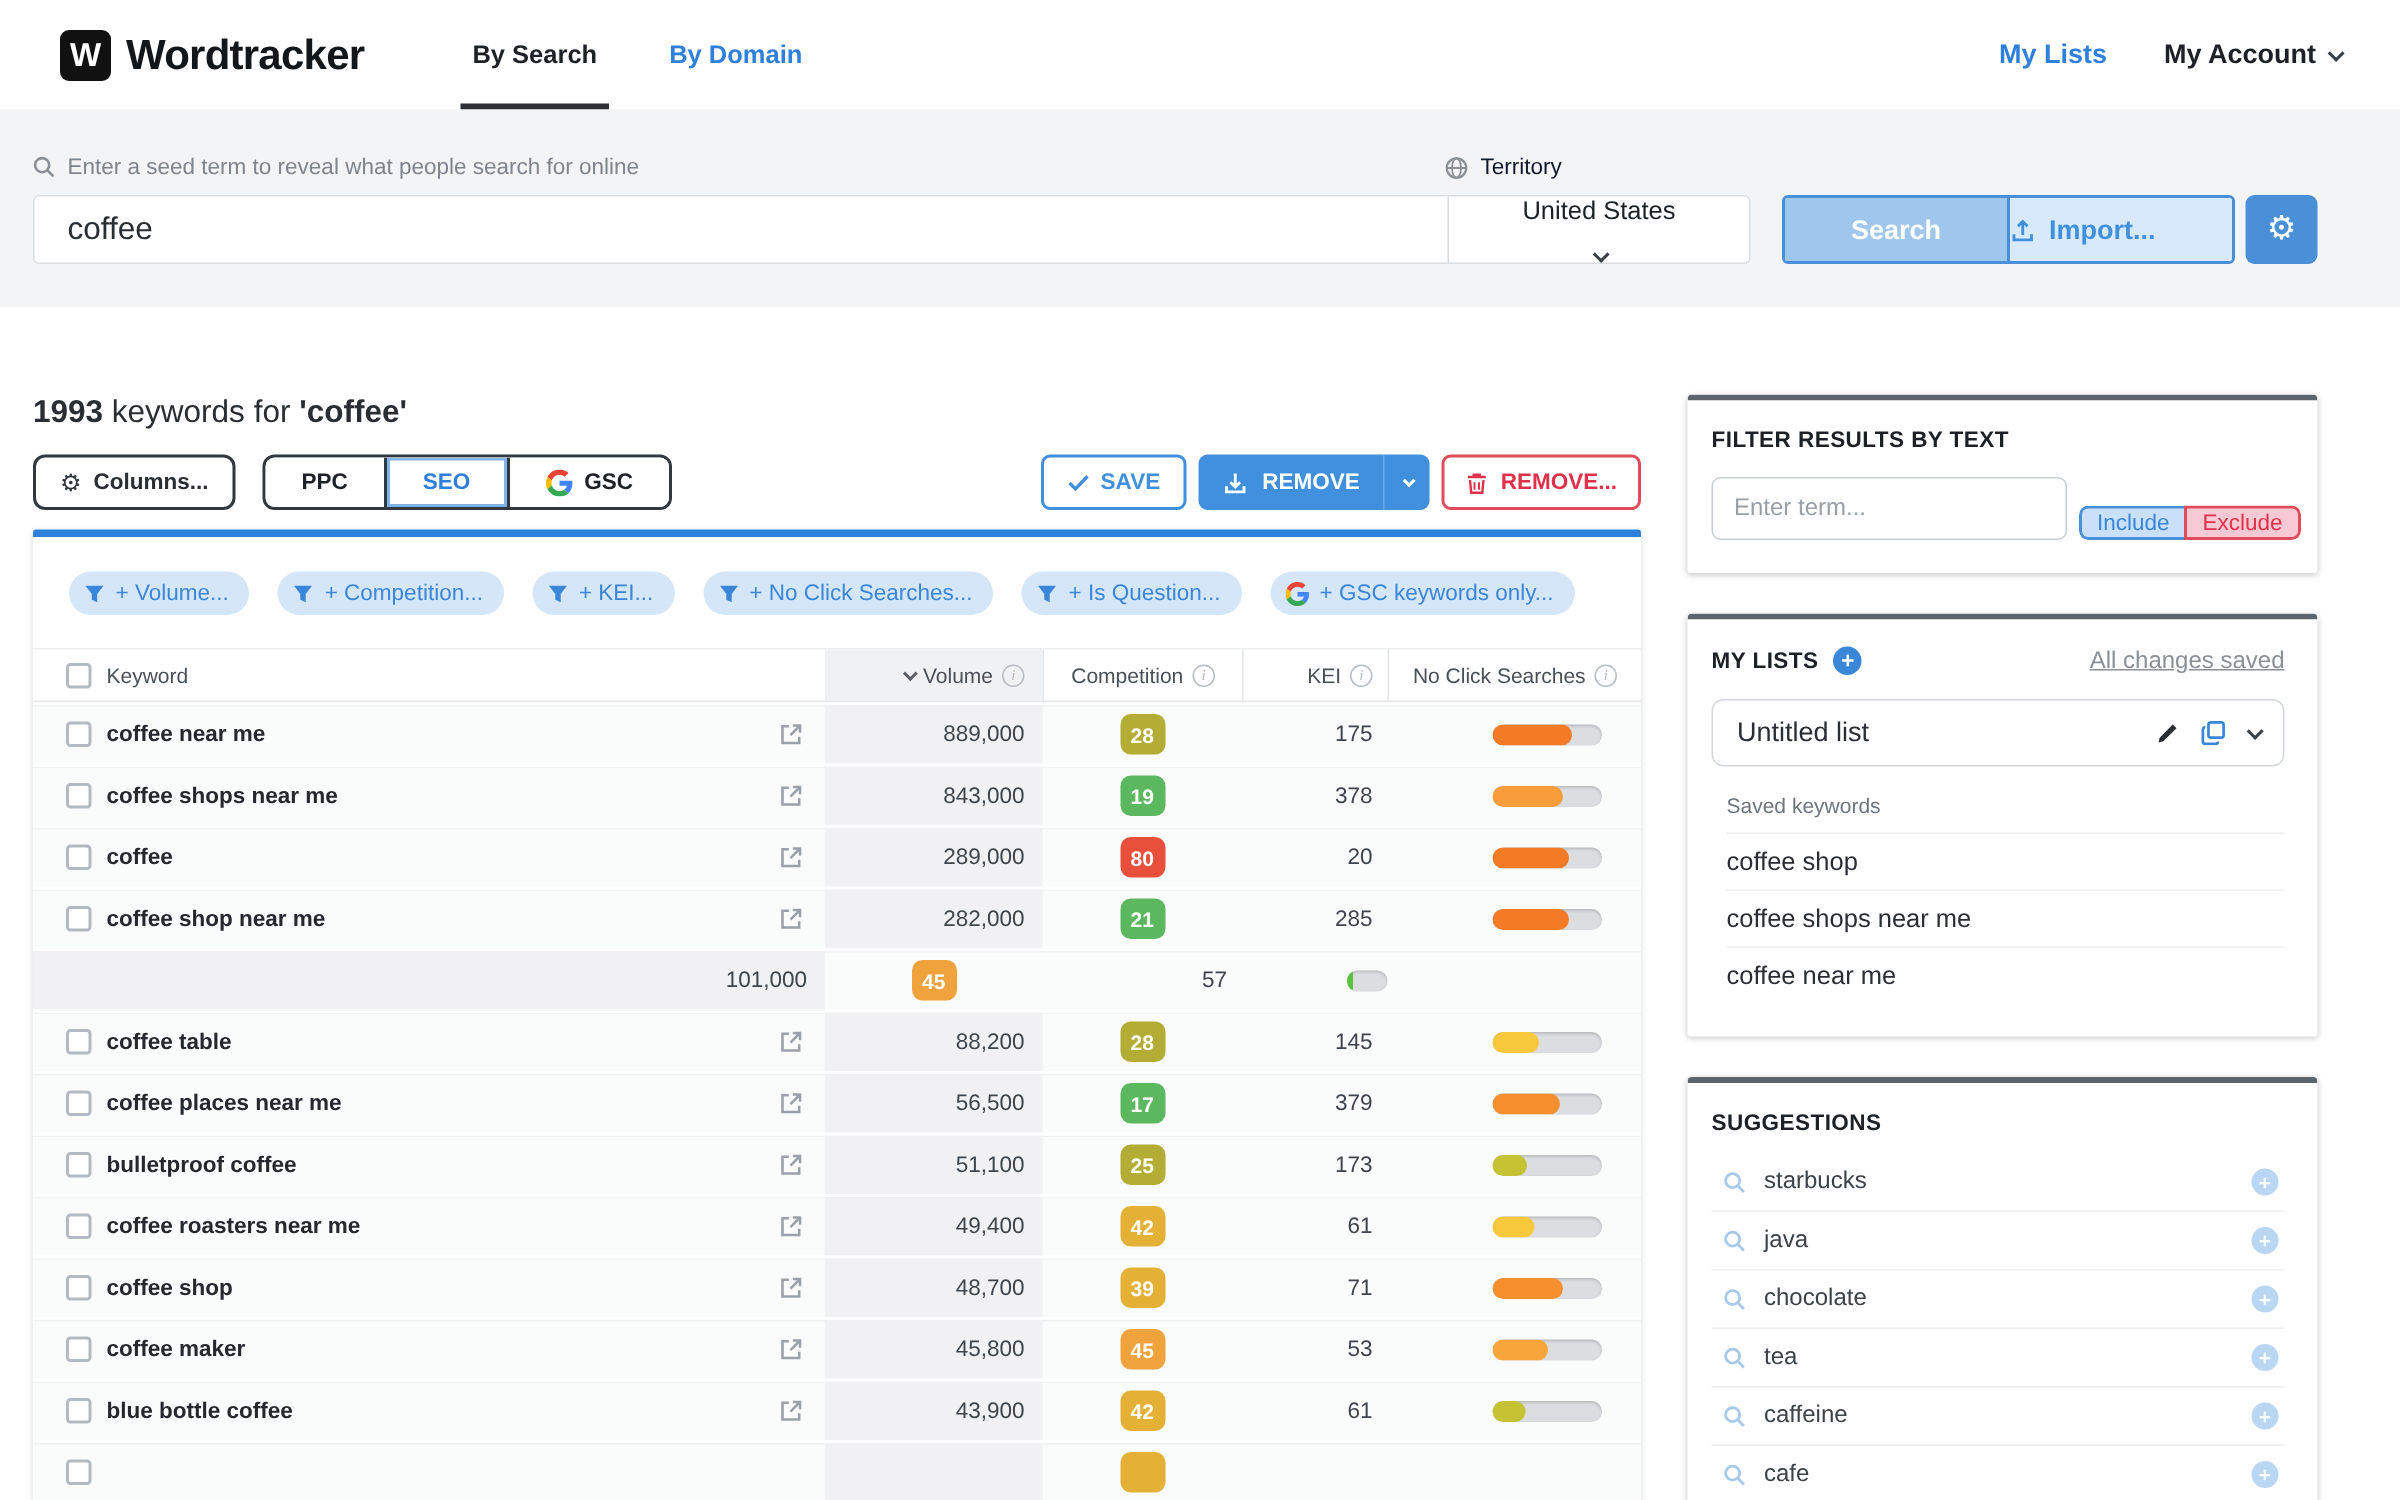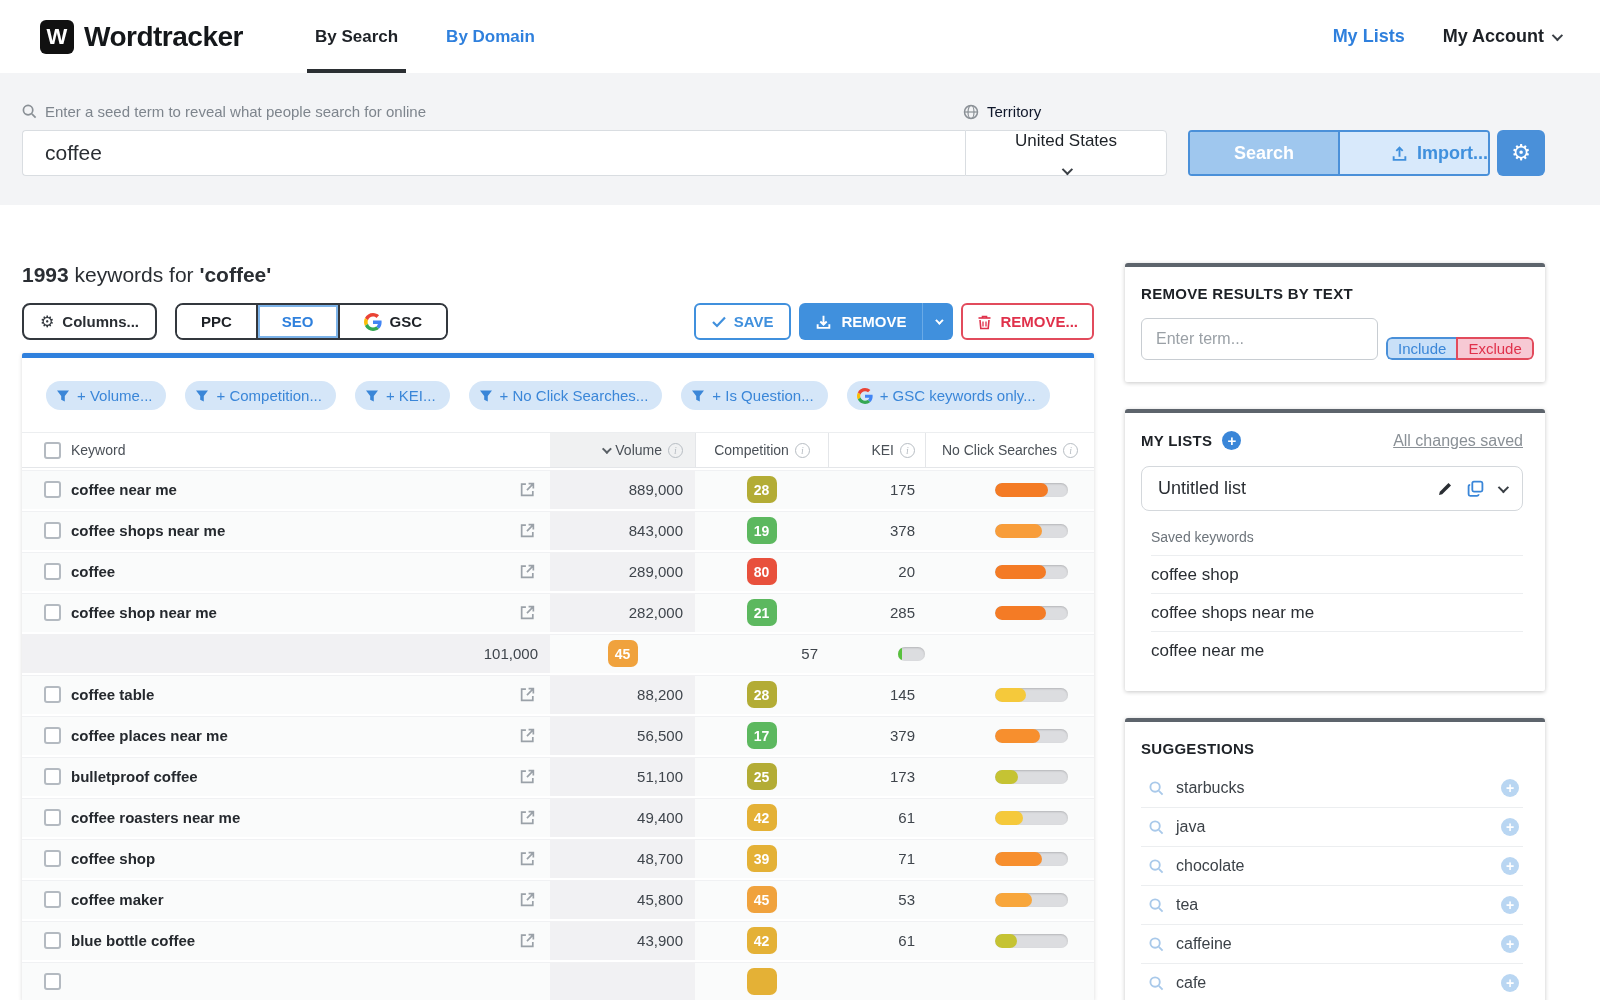--- a/index.html
+++ b/index.html
@@ -37,21 +37,21 @@
     border-radius:4px 0 0 4px; padding:0 22px; font-size:21px; color:#2a2e33;
     font-family:"Liberation Sans",sans-serif; background:#fff; }
   .territory-select { width:202px; height:46px; background:#fff; border:1px solid #d9dde1;
     display:flex; align-items:center; justify-content:space-between; padding:0 18px;
     font-size:17px; cursor:pointer; border-radius:0 4px 4px 0;flex-direction:column; }
   .btn-group { margin-left:21px; width:302px; height:46px; border:2px solid #4a90d9; border-radius:4px;
     display:flex; overflow:hidden; }
   .btn-search { flex:1; background:#9fc7ee; color:#fff; font-size:18px; font-weight:bold;
     display:flex; align-items:center; justify-content:center; cursor:pointer; }
   .btn-import { flex:1; background:#d8e9fb; color:#4090dd; font-size:18px; font-weight:bold;
-    display:flex; align-items:center; justify-content:flex-end; gap:9px; cursor:pointer;
+    display:flex; align-items:center; justify-content:flex-start; gap:9px; cursor:pointer;
     border-left:2px solid #4a90d9; }
   .btn-gear { margin-left:7px; width:48px; height:46px; background:#4a90d9; border-radius:6px;
     color:#fff; display:flex; align-items:center; justify-content:center; cursor:pointer; }
   .gear-glyph { font-family:"DejaVu Sans",sans-serif; font-size:22px; line-height:1; }
   .gear-glyph.dark { color:#33383e; font-size:16px; }
 
   
   .content { position:relative; }
   .left-col { position:absolute; left:22px; top:58px; width:1072px; }
   .results-title { font-size:21px; color:#2a2e33; }
@@ -582,21 +582,21 @@
             </div>
             <div class="cell kei"></div>
             <div class="cell ncs"></div>
           </div>
         </div>
     </div>
   </div>
 
   <div class="sidebar">
     <div class="panel">
-      <div class="panel-title">REMOVE RESULTS BY TEXT</div>
+      <div class="panel-title">FILTER RESULTS BY TEXT</div>
       <div class="filter-controls">
         <input class="filter-input" placeholder="Enter term..." style="">
         <div class="toggle-group">
           <span class="tg-include">Include</span>
           <span class="tg-exclude">Exclude</span>
         </div>
       </div>
     </div>
 
     <div class="panel lists">

